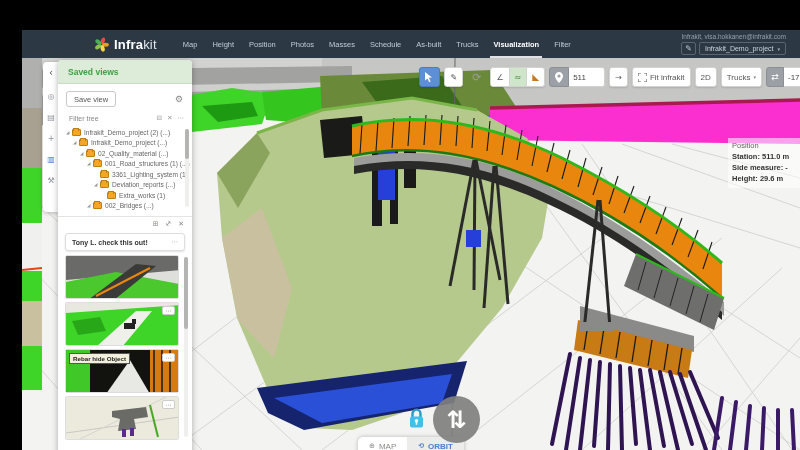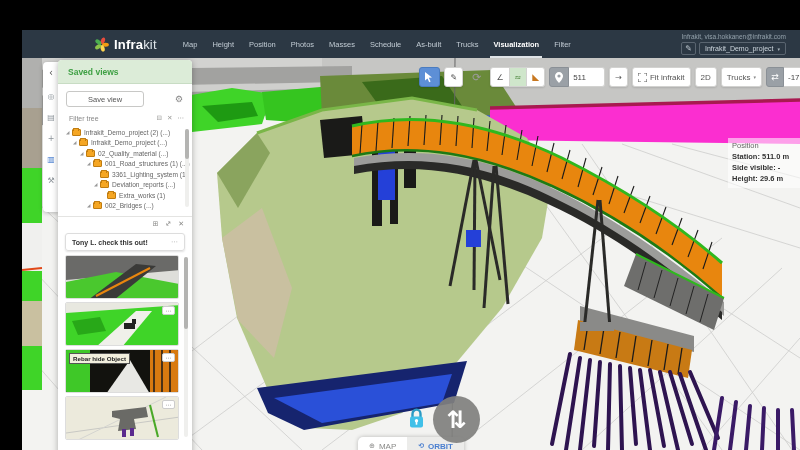--- a/index.html
+++ b/index.html
@@ -94,21 +94,21 @@
 
   .panel { position:absolute; left:36px; top:30px; width:134px; height:435px;
     background:#fff; border-radius:4px; box-shadow:0 1px 6px rgba(0,0,0,.3);
     z-index:31; overflow:hidden; }
   .panel-header { height:24px; background:#dcecd8; border-bottom:1px solid #c8dcc4;
     display:flex; align-items:center; padding-left:10px; }
   .panel-header-title { color:#3fa044; font-weight:bold; font-size:8.5px; }
   .save-row { display:flex; align-items:center; justify-content:space-between;
     padding:7px 9px 5px 8px; }
   .save-btn { height:16px; border:1px solid #c8c8c6; border-radius:3px; background:#fff;
-    font-size:7.5px; color:#555; display:flex; align-items:center; padding:0 21px; cursor:pointer; }
+    font-size:7.5px; color:#555; display:flex; align-items:center; padding:0 7px; cursor:pointer; }
   .gear { color:#888; font-size:9px; cursor:pointer; }
   .filter-row { display:flex; align-items:center; justify-content:space-between;
     padding:2px 8px 3px 11px; }
   .filter-label { font-size:7px; color:#888; }
   .filter-icons { display:flex; gap:5px; color:#9a9a98; font-size:6.5px; }
   .tree { position:relative; padding:2px 0 2px 6px; }
   .tree-row { display:flex; align-items:center; height:10.5px; font-size:6.6px;
     color:#666; cursor:pointer; white-space:nowrap; }
   .tree-tri { font-size:4.5px; color:#999; width:6px; }
   .tree-tri.none { visibility:hidden; }
@@ -396,21 +396,21 @@
         <div class="offset-box">
             <span class="ico">⇄</span>
           </div>
         <div class="offset-val">-17</div>
       </div>
     </div>
 
     <div class="pos-panel">
       <div class="pos-title">Position</div>
       <div><b>Station: 511.0 m</b></div>
-      <div><b>Side visible: -</b></div>
+      <div><b>Side measure: -</b></div>
       <div><b>Height: 29.6 m</b></div>
     </div>
 
     <div class="lock">
       <svg width="17" height="21" viewBox="0 0 17 21">
         <path d="M4.5,9 V6 a4,4.4 0 0 1 8,0 V9" fill="none" stroke="#2a9ac4" stroke-width="2.4"></path>
         <rect x="2" y="8.5" width="13" height="11" rx="2" fill="#40c0e8"></rect>
         <circle cx="8.5" cy="12.8" r="1.7" fill="#fff"></circle>
           <rect x="7.7" y="13.5" width="1.6" height="3.2" fill="#fff"></rect>
       </svg>

